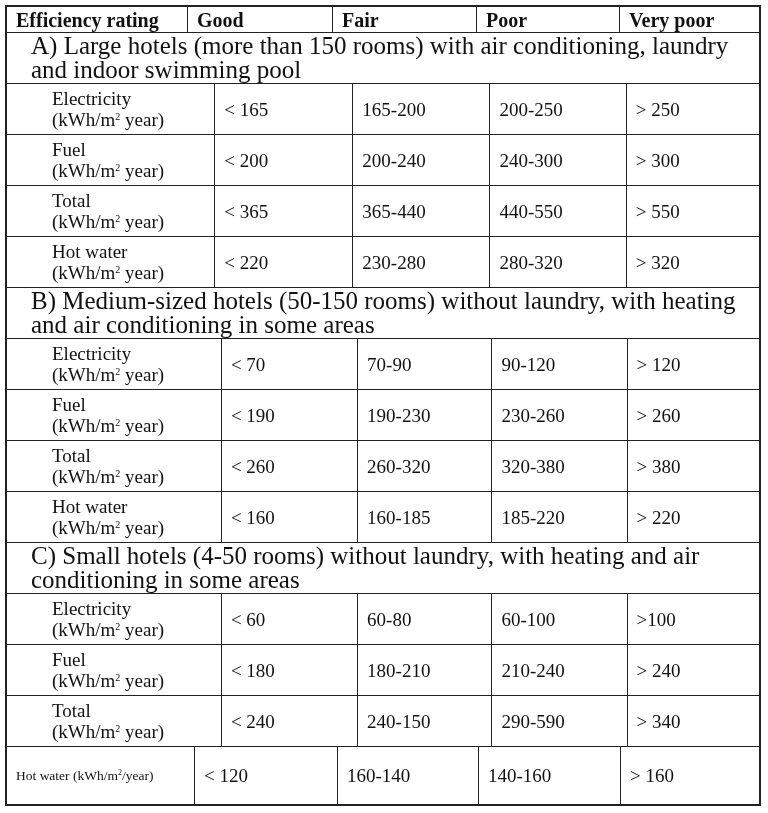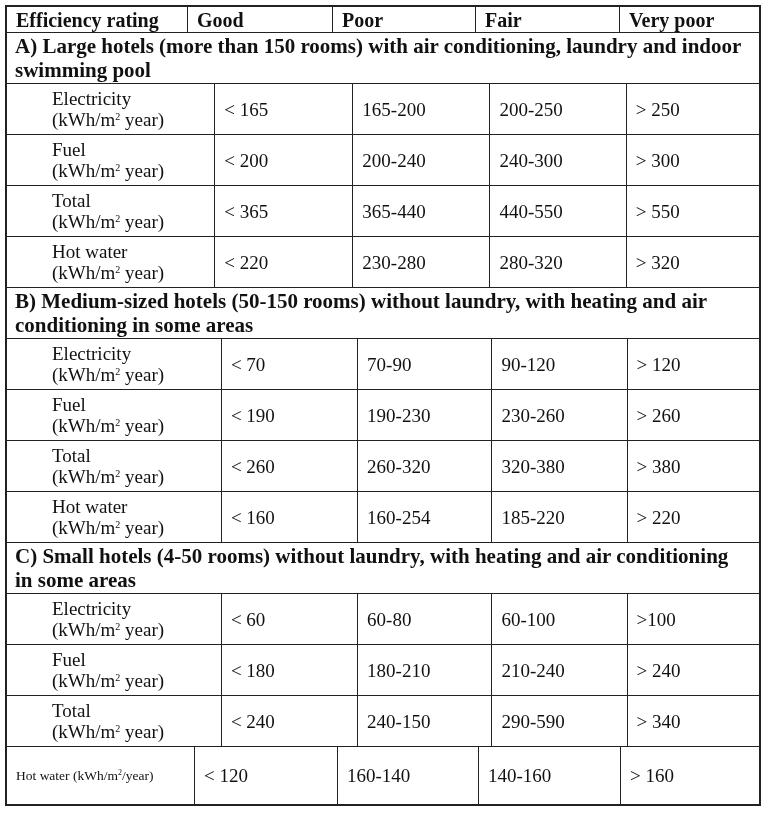--- a/index.html
+++ b/index.html
@@ -6,22 +6,22 @@
     body { width: 768px; height: 813px; position: relative; overflow: hidden;
       font-family: "Liberation Serif", "DejaVu Serif", serif; color: #111; }
     .table { position: absolute; left: 5px; top: 5px; width: 756px;
       border: 2px solid #222; box-sizing: border-box; }
     .row { display: flex; border-bottom: 1.5px solid #222; box-sizing: border-box; }
     .row:last-child { border-bottom: none; }
     .cell { box-sizing: border-box; border-right: 1.5px solid #222; padding: 0 0 0 9px;
       display: flex; align-items: center; font-size: 19px; line-height: 21px; }
     .cell:last-child { border-right: none; }
     .hdr .cell { font-weight: bold; font-size: 20px; height: 25px; align-items: flex-end; padding-bottom: 1px; }
-    .section { display: block; font-weight: bold; font-size: 21px; line-height: 24px;
-      padding: 1px 8px 0 8px; height: 51px; box-sizing: border-box; border-bottom: 1.5px solid #222; }
+    .section { display: block; font-weight: normal; font-size: 25px; line-height: 24px;
+      padding: 1px 8px 0 24px; height: 51px; box-sizing: border-box; border-bottom: 1.5px solid #222; }
     .label { flex-direction: column; align-items: flex-start; justify-content: center; }
     .label span { display: block; }
     sup { font-size: 10px; vertical-align: 6px; line-height: 0; }
     .small { font-size: 13.5px; }
     .rA { height: 51px; padding-left: 36px; }
     
     .colsA .c0 { width: 181px; } .colsA .c1 { width: 145px; } .colsA .c2 { width: 144px; }
     .colsA .c3 { width: 143px; } .colsA .c4 { width: 139px; }
     
     .colsH .c0 { width: 181px; } .colsH .c1 { width: 145px; } .colsH .c2 { width: 144px; }
@@ -32,22 +32,22 @@
     .rLast { height: 57px; }
   </style>
 </head>
 <body>
 
 <div class="table">
 
   <div class="row hdr colsH">
     <div class="cell c0">Efficiency rating</div>
     <div class="cell c1">Good</div>
+    <div class="cell c2">Fair</div>
     <div class="cell c3">Poor</div>
-    <div class="cell c2">Fair</div>
     <div class="cell c4">Very poor</div>
   </div>
 
   <div class="section">A) Large hotels (more than 150 rooms) with air conditioning, laundry and indoor swimming pool</div>
 
   <div class="row colsA rA">
     <div class="cell c0 label">
       <span>Electricity</span>
       <span><span style="display:inline">(kWh/m</span><sup>2</sup><span style="display:inline"> year)</span></span>
     </div>
@@ -124,21 +124,21 @@
     <div class="cell c3">320-380</div>
     <div class="cell c4">&gt; 380</div>
   </div>
 
   <div class="row colsB rA">
     <div class="cell c0 label">
       <span>Hot water</span>
       <span><span style="display:inline">(kWh/m</span><sup>2</sup><span style="display:inline"> year)</span></span>
     </div>
     <div class="cell c1">&lt; 160</div>
-    <div class="cell c2">160-254</div>
+    <div class="cell c2">160-185</div>
     <div class="cell c3">185-220</div>
     <div class="cell c4">&gt; 220</div>
   </div>
 
   <div class="section">C) Small hotels (4-50 rooms) without laundry, with heating and air conditioning in some areas</div>
 
   <div class="row colsB rA">
     <div class="cell c0 label">
       <span>Electricity</span>
       <span><span style="display:inline">(kWh/m</span><sup>2</sup><span style="display:inline"> year)</span></span>

